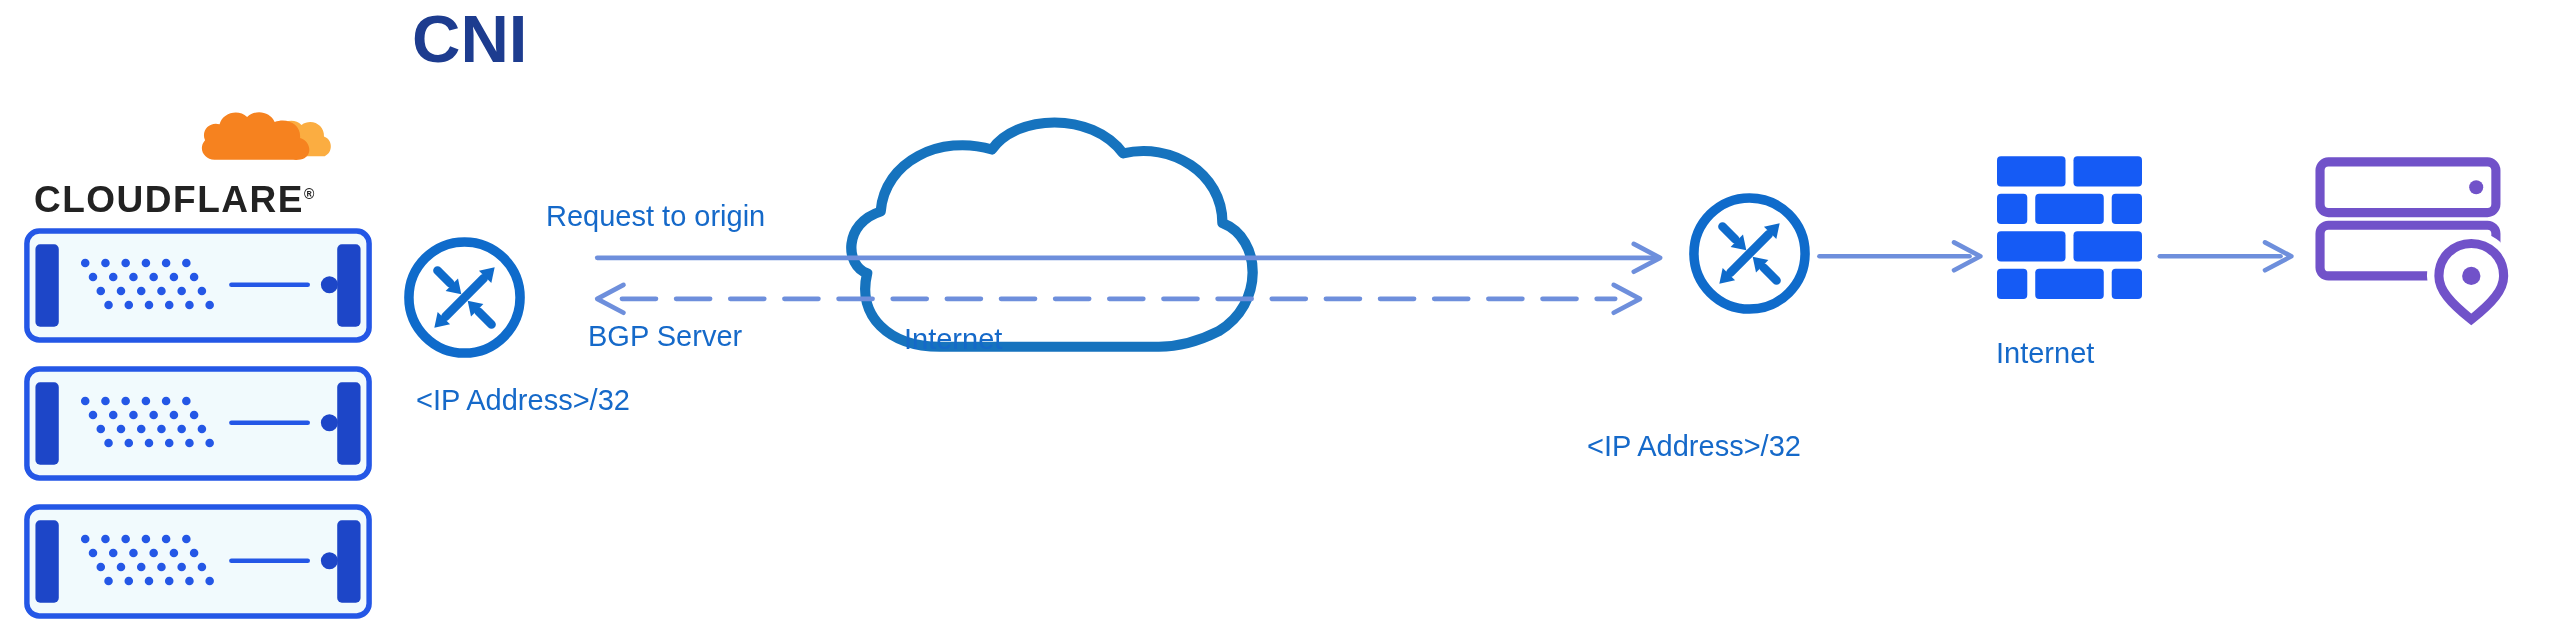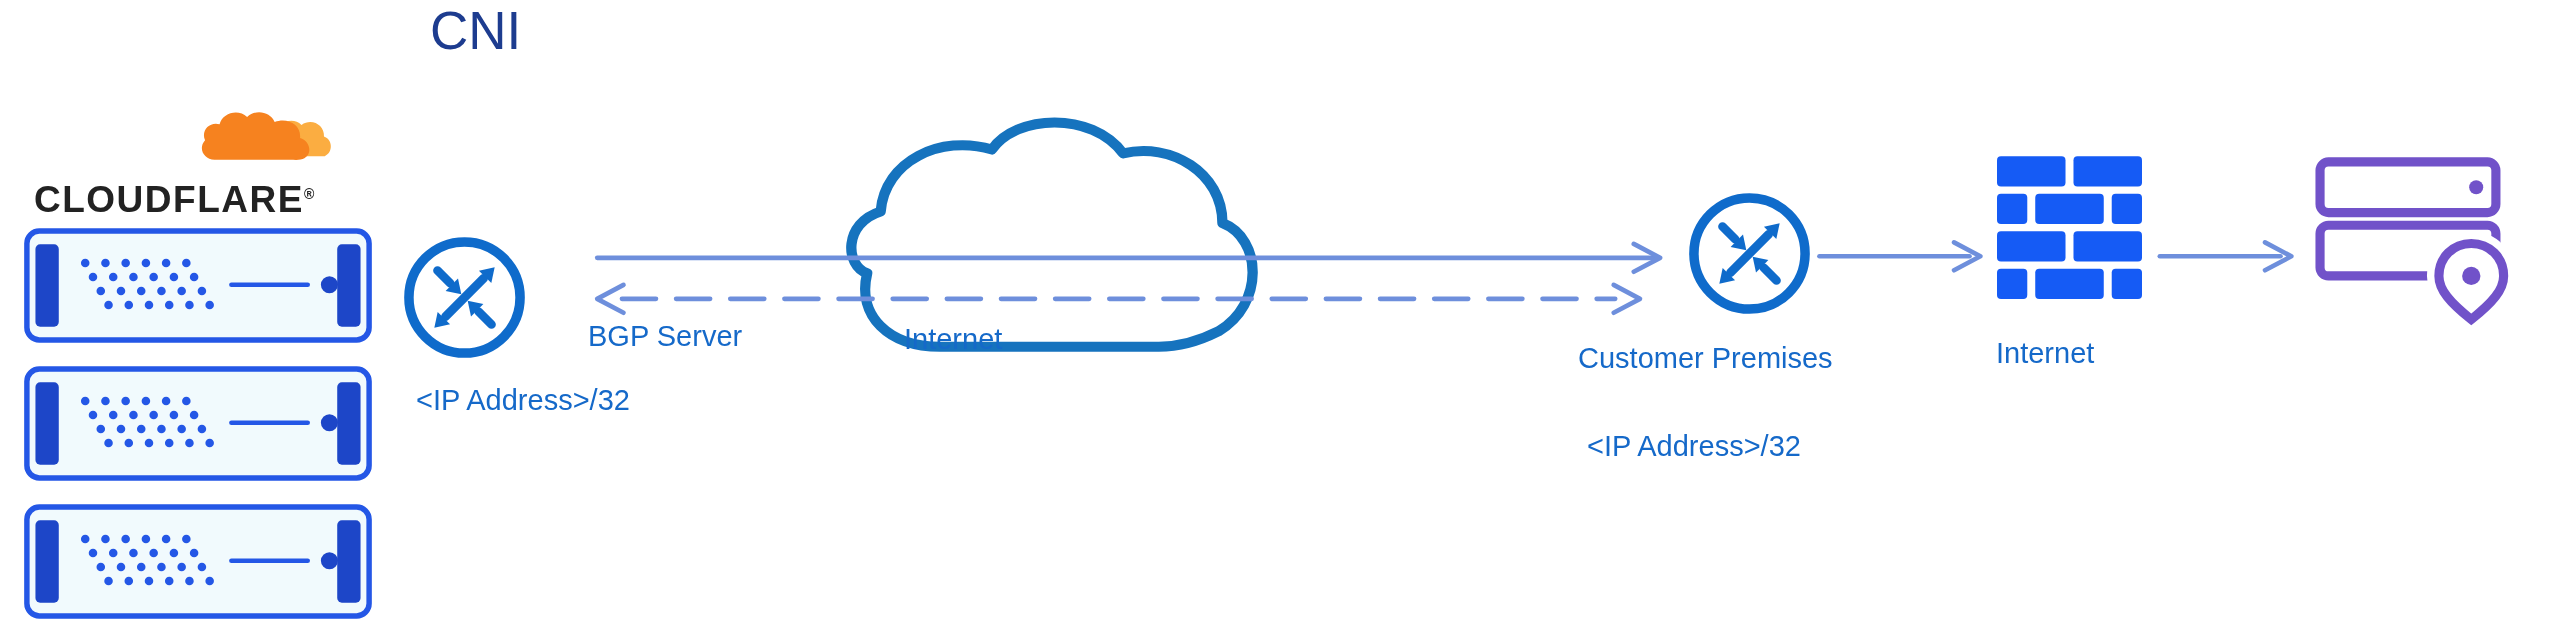--- a/index.html
+++ b/index.html
@@ -17,22 +17,22 @@
     --cloudflare-light-orange:#FBAD41;
     --wordmark-color:#222222;
   }
   html,body{margin:0;padding:0;background:#ffffff;}
   .canvas{
     position:relative;width:2576px;height:624px;background:#ffffff;overflow:hidden;
     font-family:"Liberation Sans", sans-serif;
   }
   .abs{position:absolute;}
   .title{
-    position:absolute;left:430px;top:0px;
-    font-size:53px;font-weight:400;color:var(--title-blue,#1D3C8F);
+    position:absolute;left:412px;top:0px;
+    font-size:67px;font-weight:700;color:var(--title-blue,#1D3C8F);
   }
   .lbl{
     position:absolute;font-size:29px;color:var(--label-blue,#1569C9);
     white-space:nowrap;z-index:4;
   }
   .lbl.center{white-space:normal;}
   .cf-word{
     position:absolute;left:34px;top:179px;
     font-size:37px;font-weight:700;letter-spacing:1.5px;color:var(--wordmark-color,#222);
     z-index:3;
@@ -150,27 +150,27 @@
     <g>
       <path class="conn" d="M 2352 331 H 2546"></path>
       <path class="conn" d="M 2526 313 L 2560 331 L 2526 349"></path>
     </g>
     <g>
       <path class="conn" d="M 2792 331 H 2948"></path>
       <path class="conn" d="M 2928 313 L 2962 331 L 2928 349"></path>
     </g>
   </svg>
 
+  <div class="lbl" style="left:546px;top:200px;">Request to origin</div>
   <div class="lbl" style="left:588px;top:320px;">BGP Server</div>
 
   <svg class="abs z3" style="left:1686px;top:190px;" width="127" height="127" viewBox="0 0 160 160">
       <use href="#sym-router"></use>
     </svg>
   <div class="lbl cpe-label" style="left:1578px;top:339px;">
-    <div>Customer Premises</div>
   </div>
   <div class="lbl" style="left:1587px;top:430px;">&lt;IP Address&gt;/32</div>
 
   <svg class="abs z2" style="left:1997px;top:156px;" width="145" height="144" viewBox="0 0 182 180">
     <rect class="brick" x="0" y="0" width="86" height="38" rx="5"></rect>
     <rect class="brick" x="96" y="0" width="86" height="38" rx="5"></rect>
     <rect class="brick" x="0" y="47" width="38" height="38" rx="5"></rect>
     <rect class="brick" x="48" y="47" width="86" height="38" rx="5"></rect>
     <rect class="brick" x="144" y="47" width="38" height="38" rx="5"></rect>
     <rect class="brick" x="0" y="94" width="86" height="38" rx="5"></rect>

